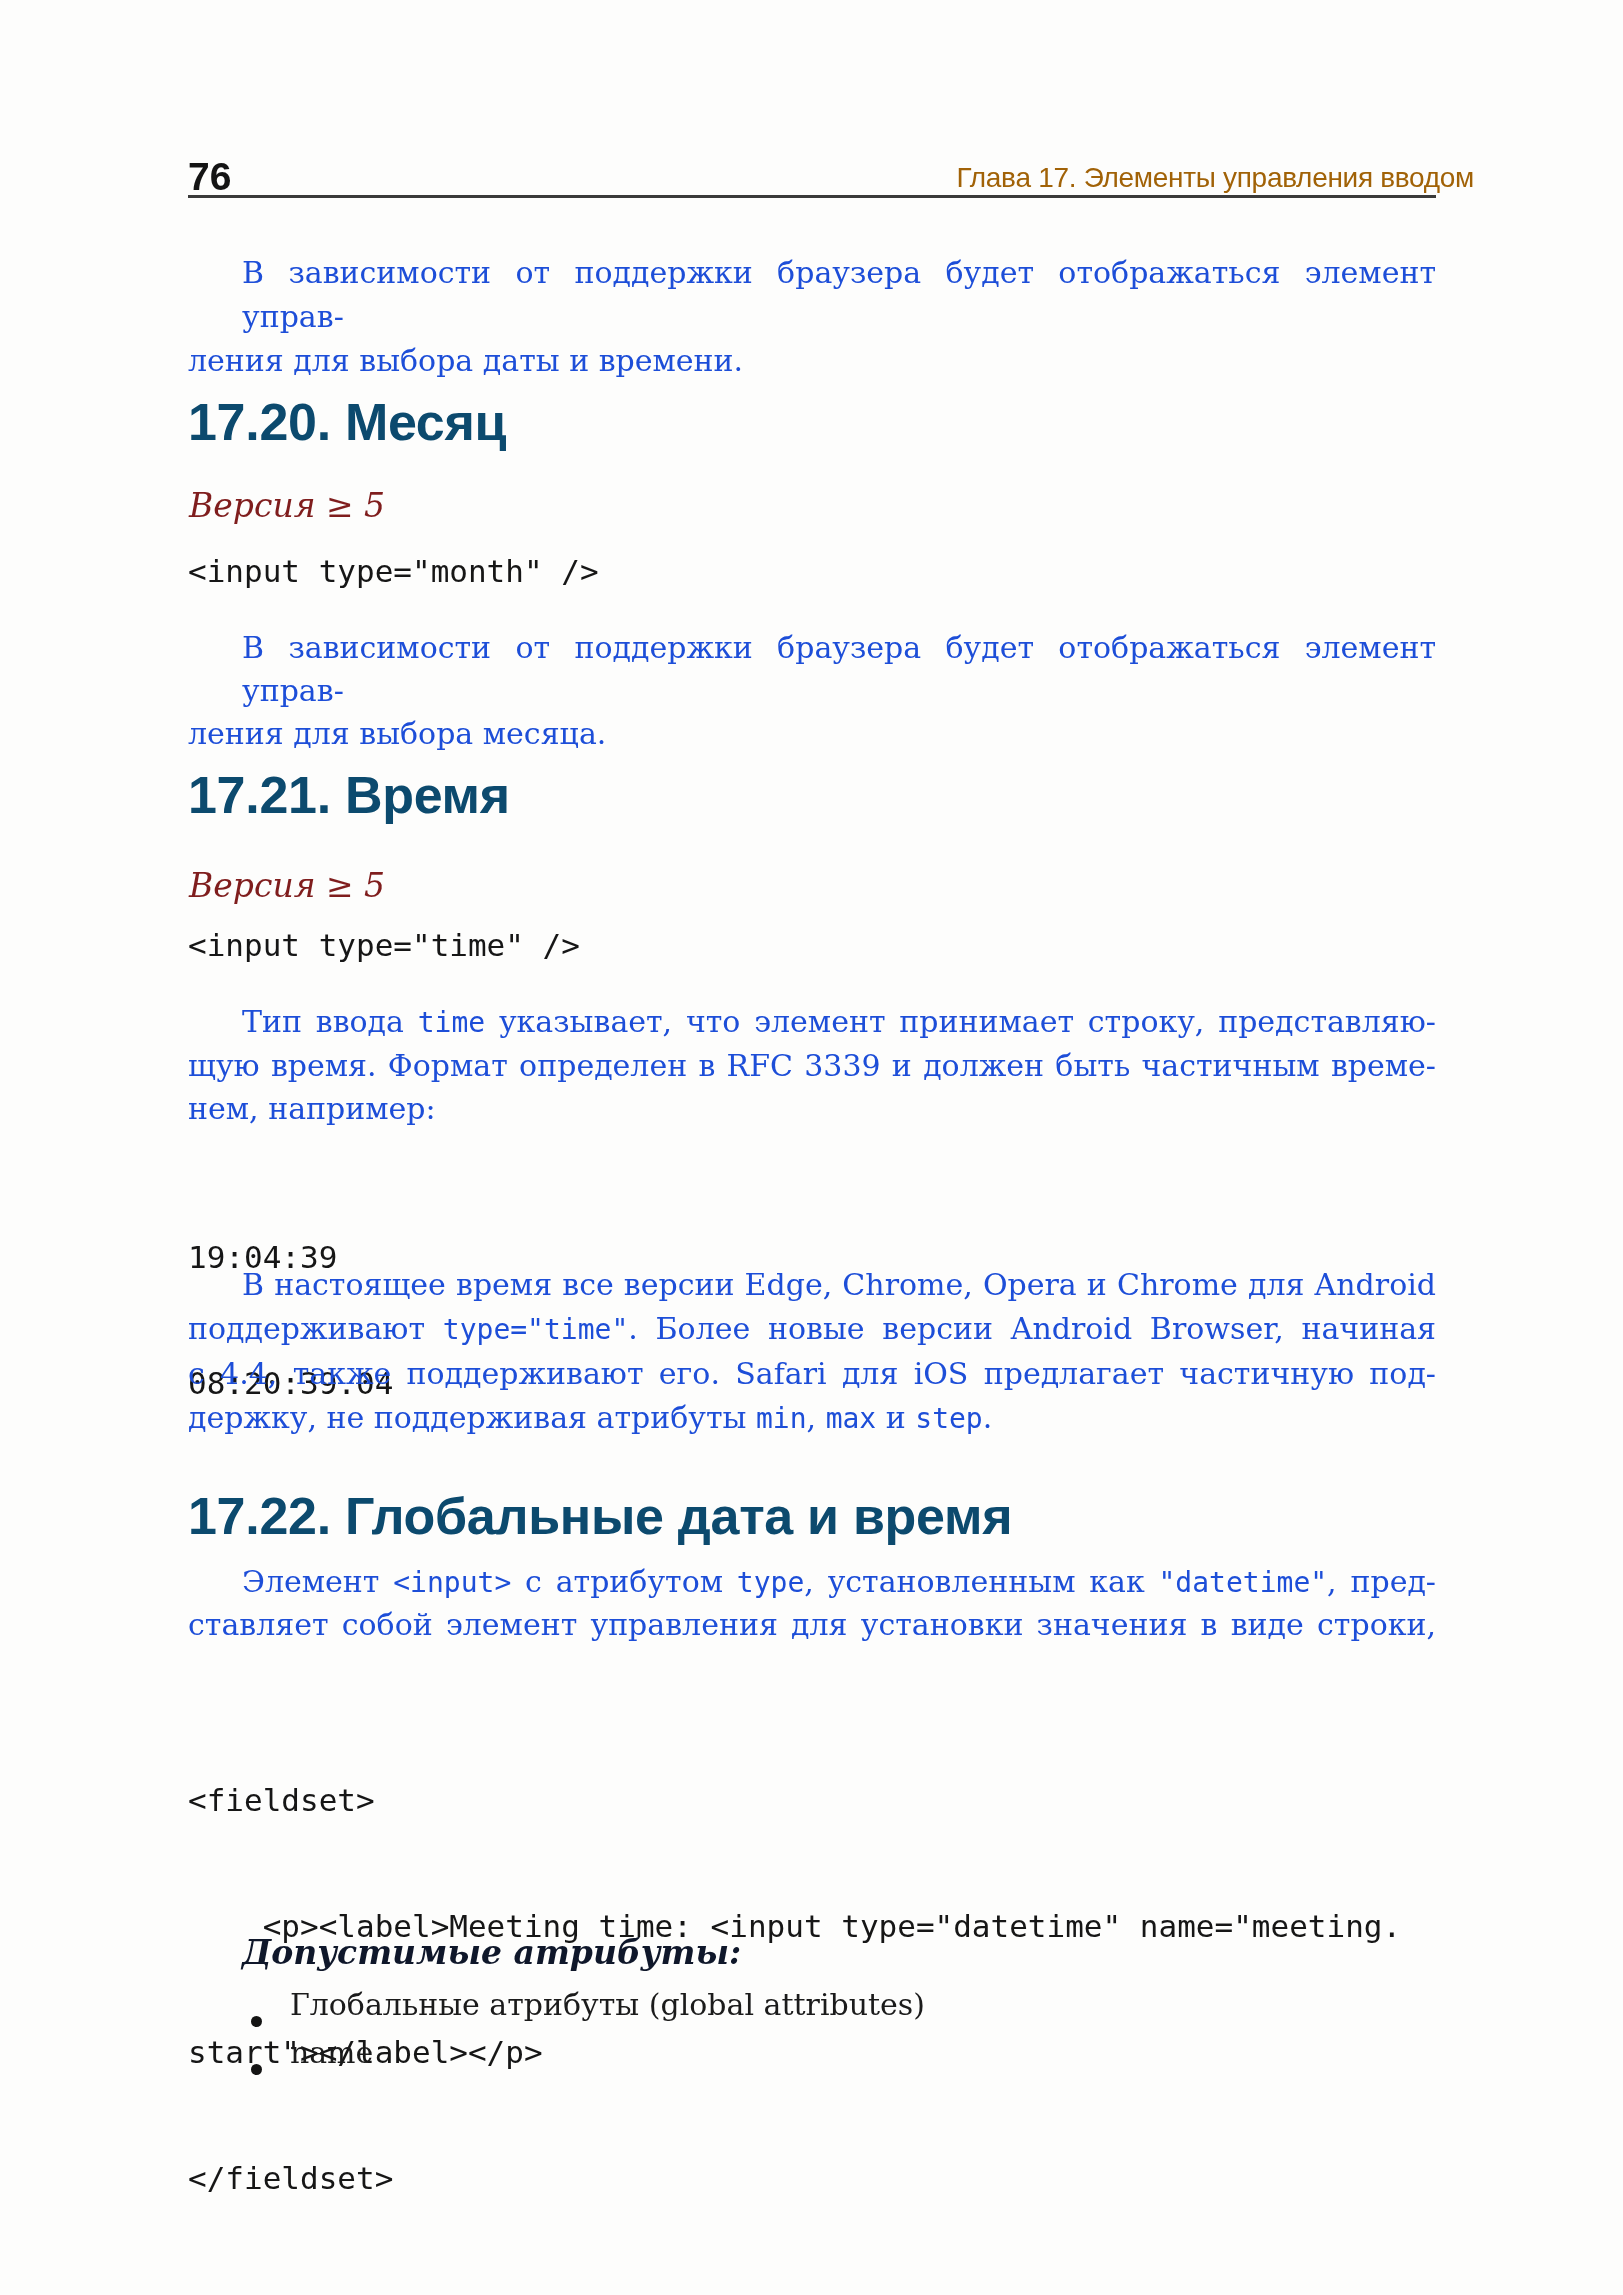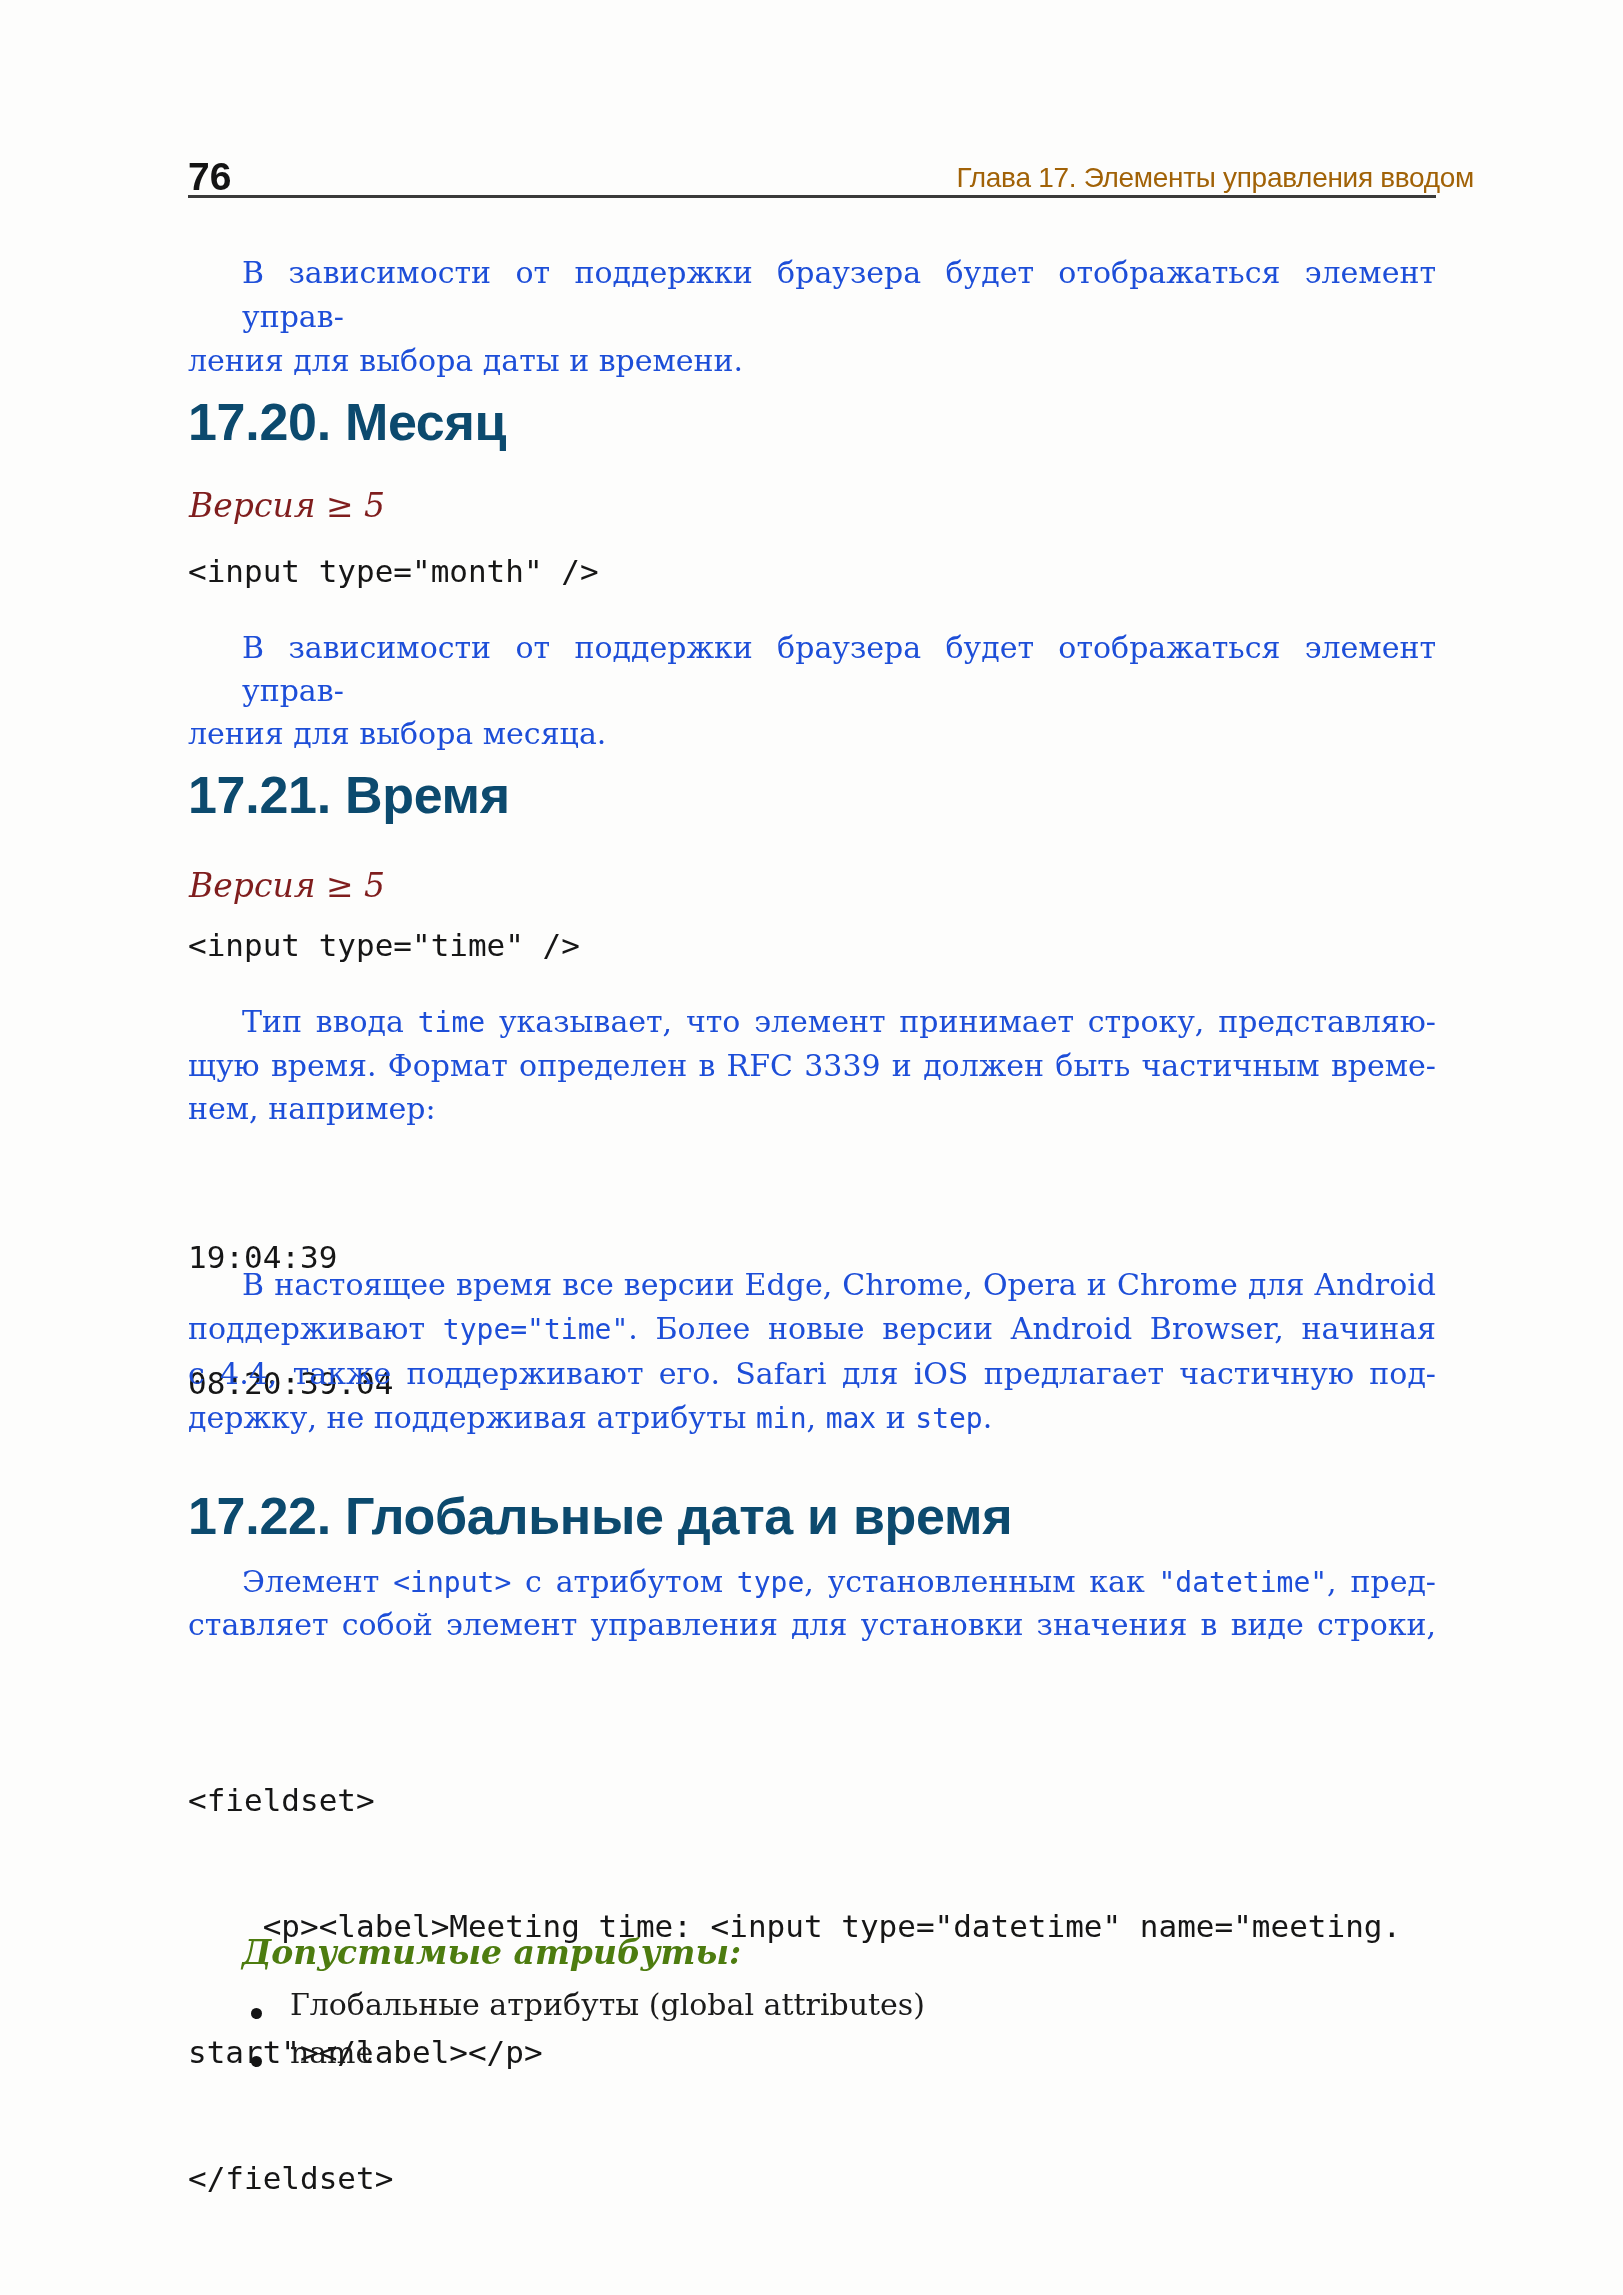--- a/index.html
+++ b/index.html
@@ -96,30 +96,30 @@
     white-space: pre;
   }
   .attrs-heading {
     position: absolute;
     left: 242px;
     font-family: "DejaVu Serif", serif;
     font-weight: 700;
     font-style: italic;
     font-size: 33px;
     line-height: 40px;
-    color: #4d7c0f;
+    color: #0f172a;
   }
   .bullet-list {
     position: absolute;
     left: 188px;
     width: 1248px;
   }
   .bullet-row {
     display: flex;
-    align-items: center;
+    align-items: flex-end;
     padding-left: 63px;
     margin-bottom: 3.8px;
   }
   .bullet-dot {
     flex: none;
     width: 11.3px;
     height: 11.3px;
     border-radius: 50%;
     background: #141414;
     margin-top: 17px;

